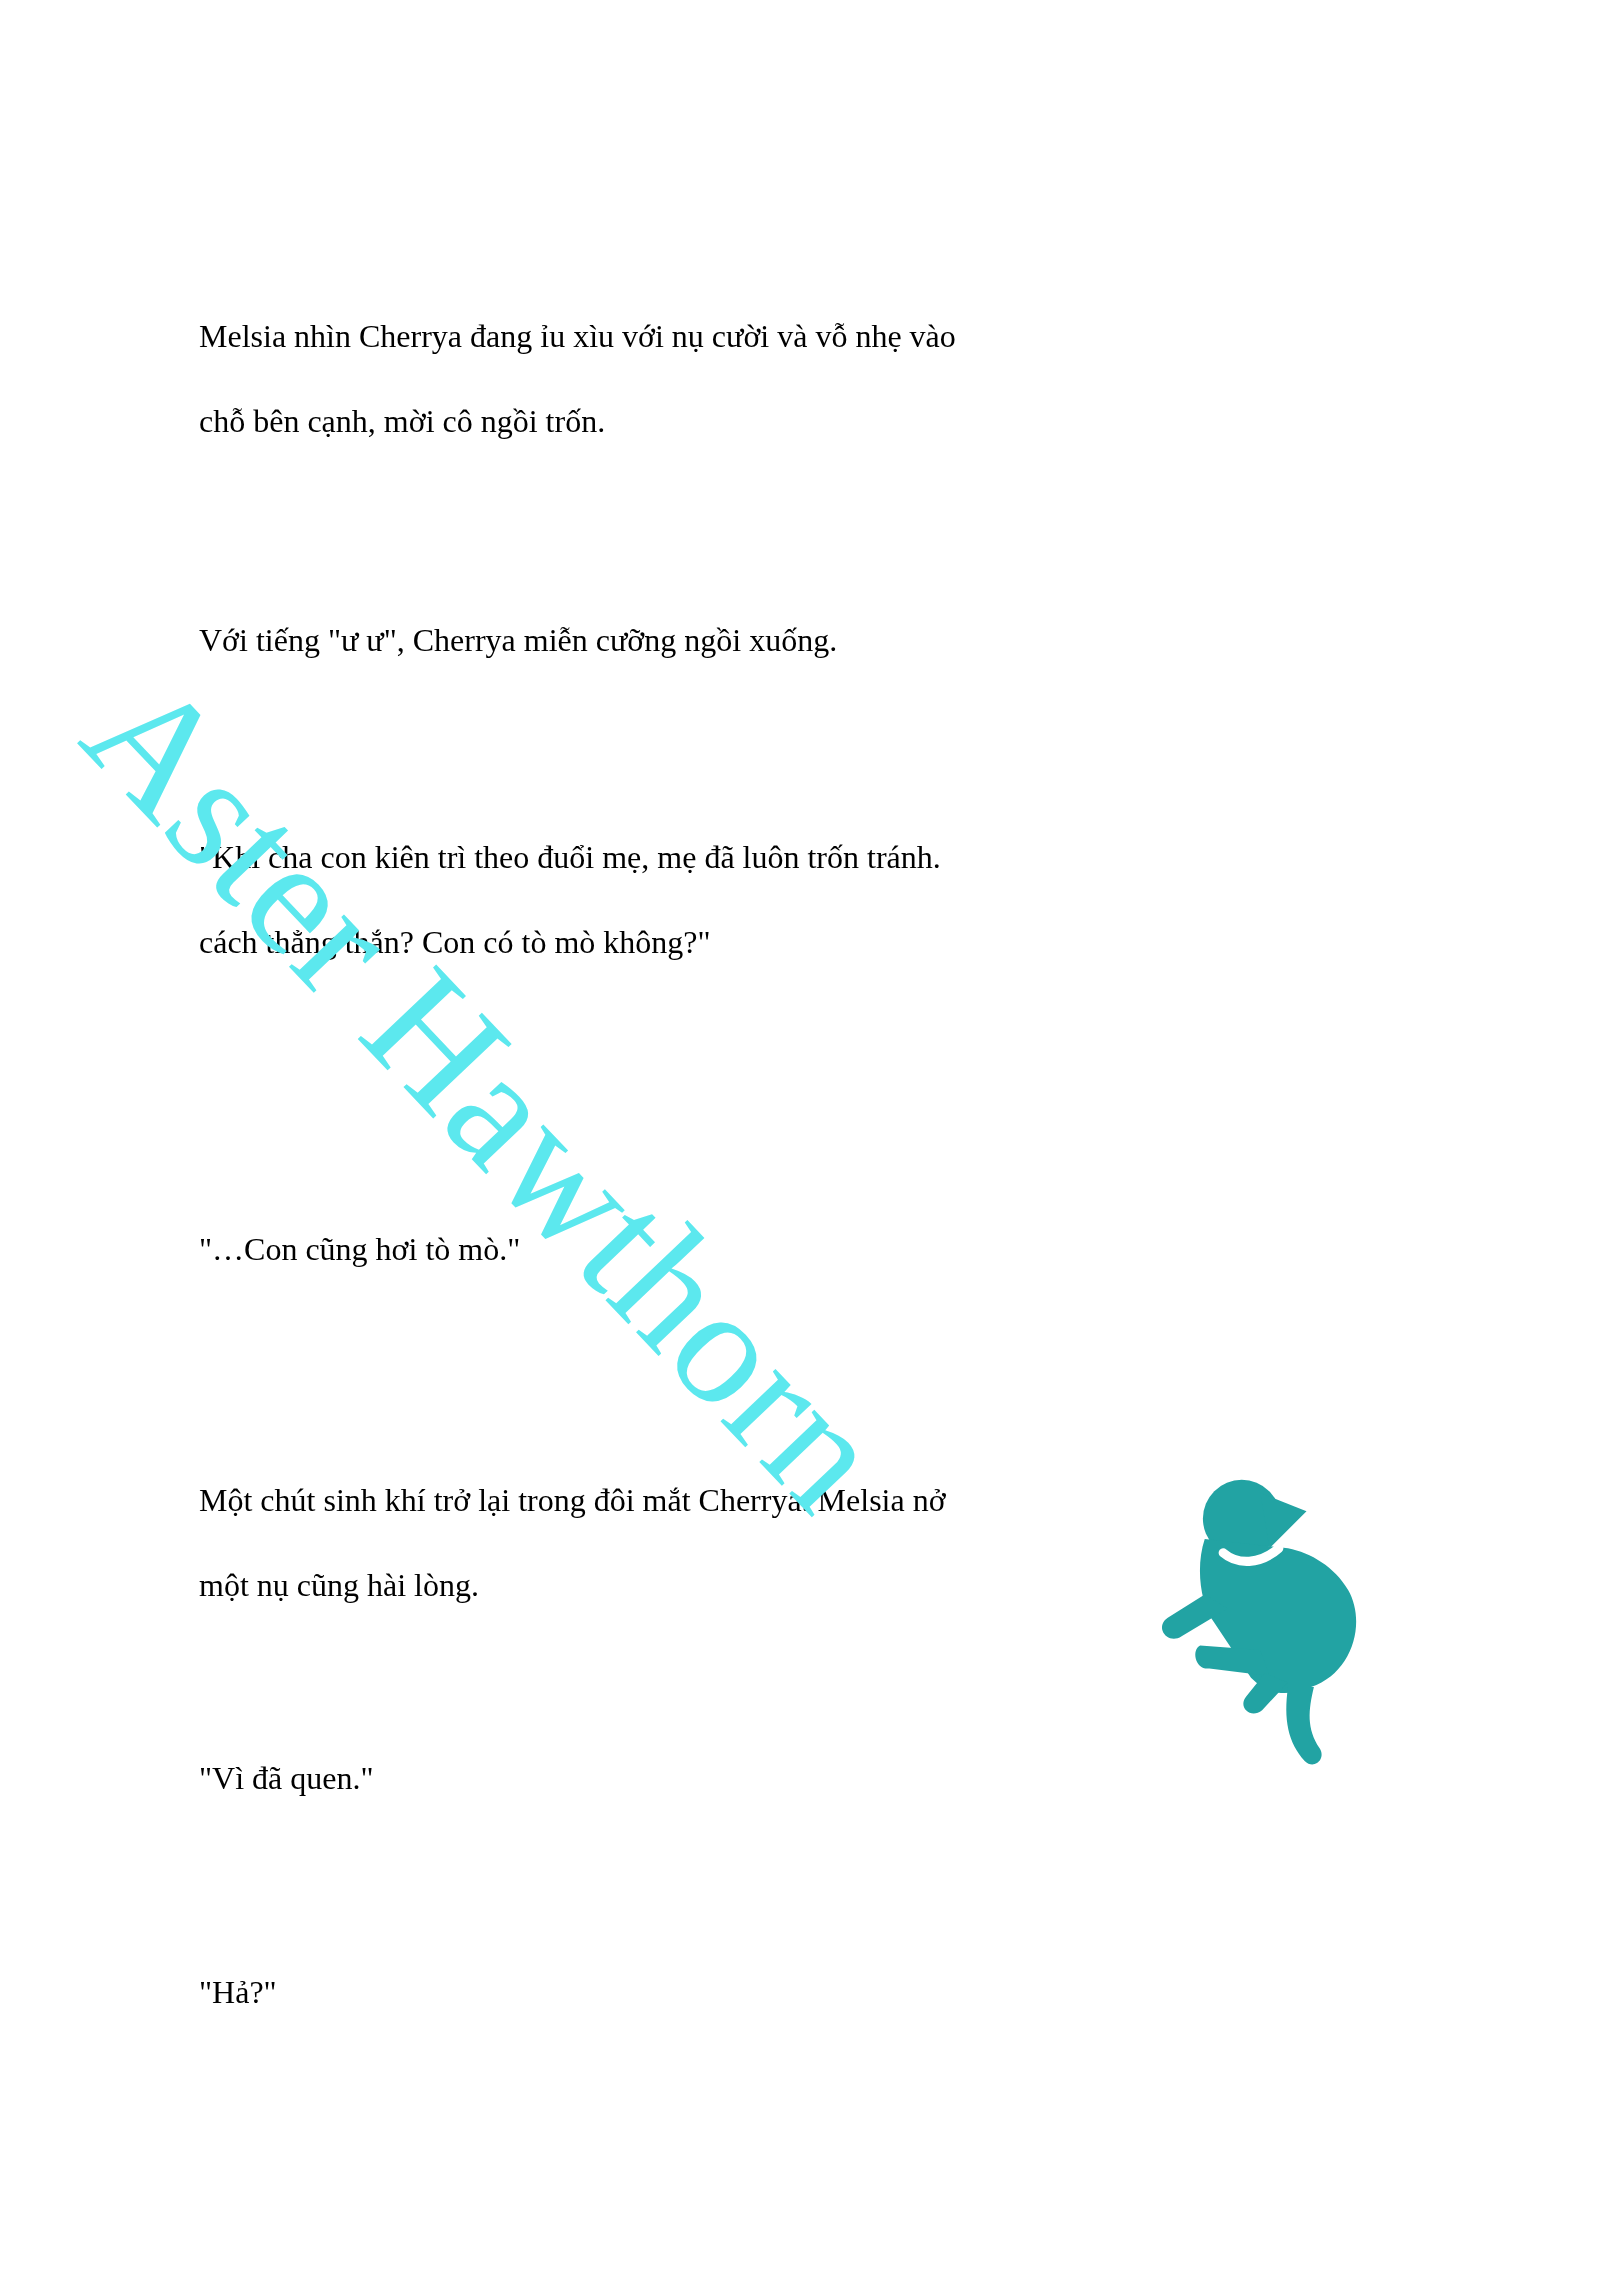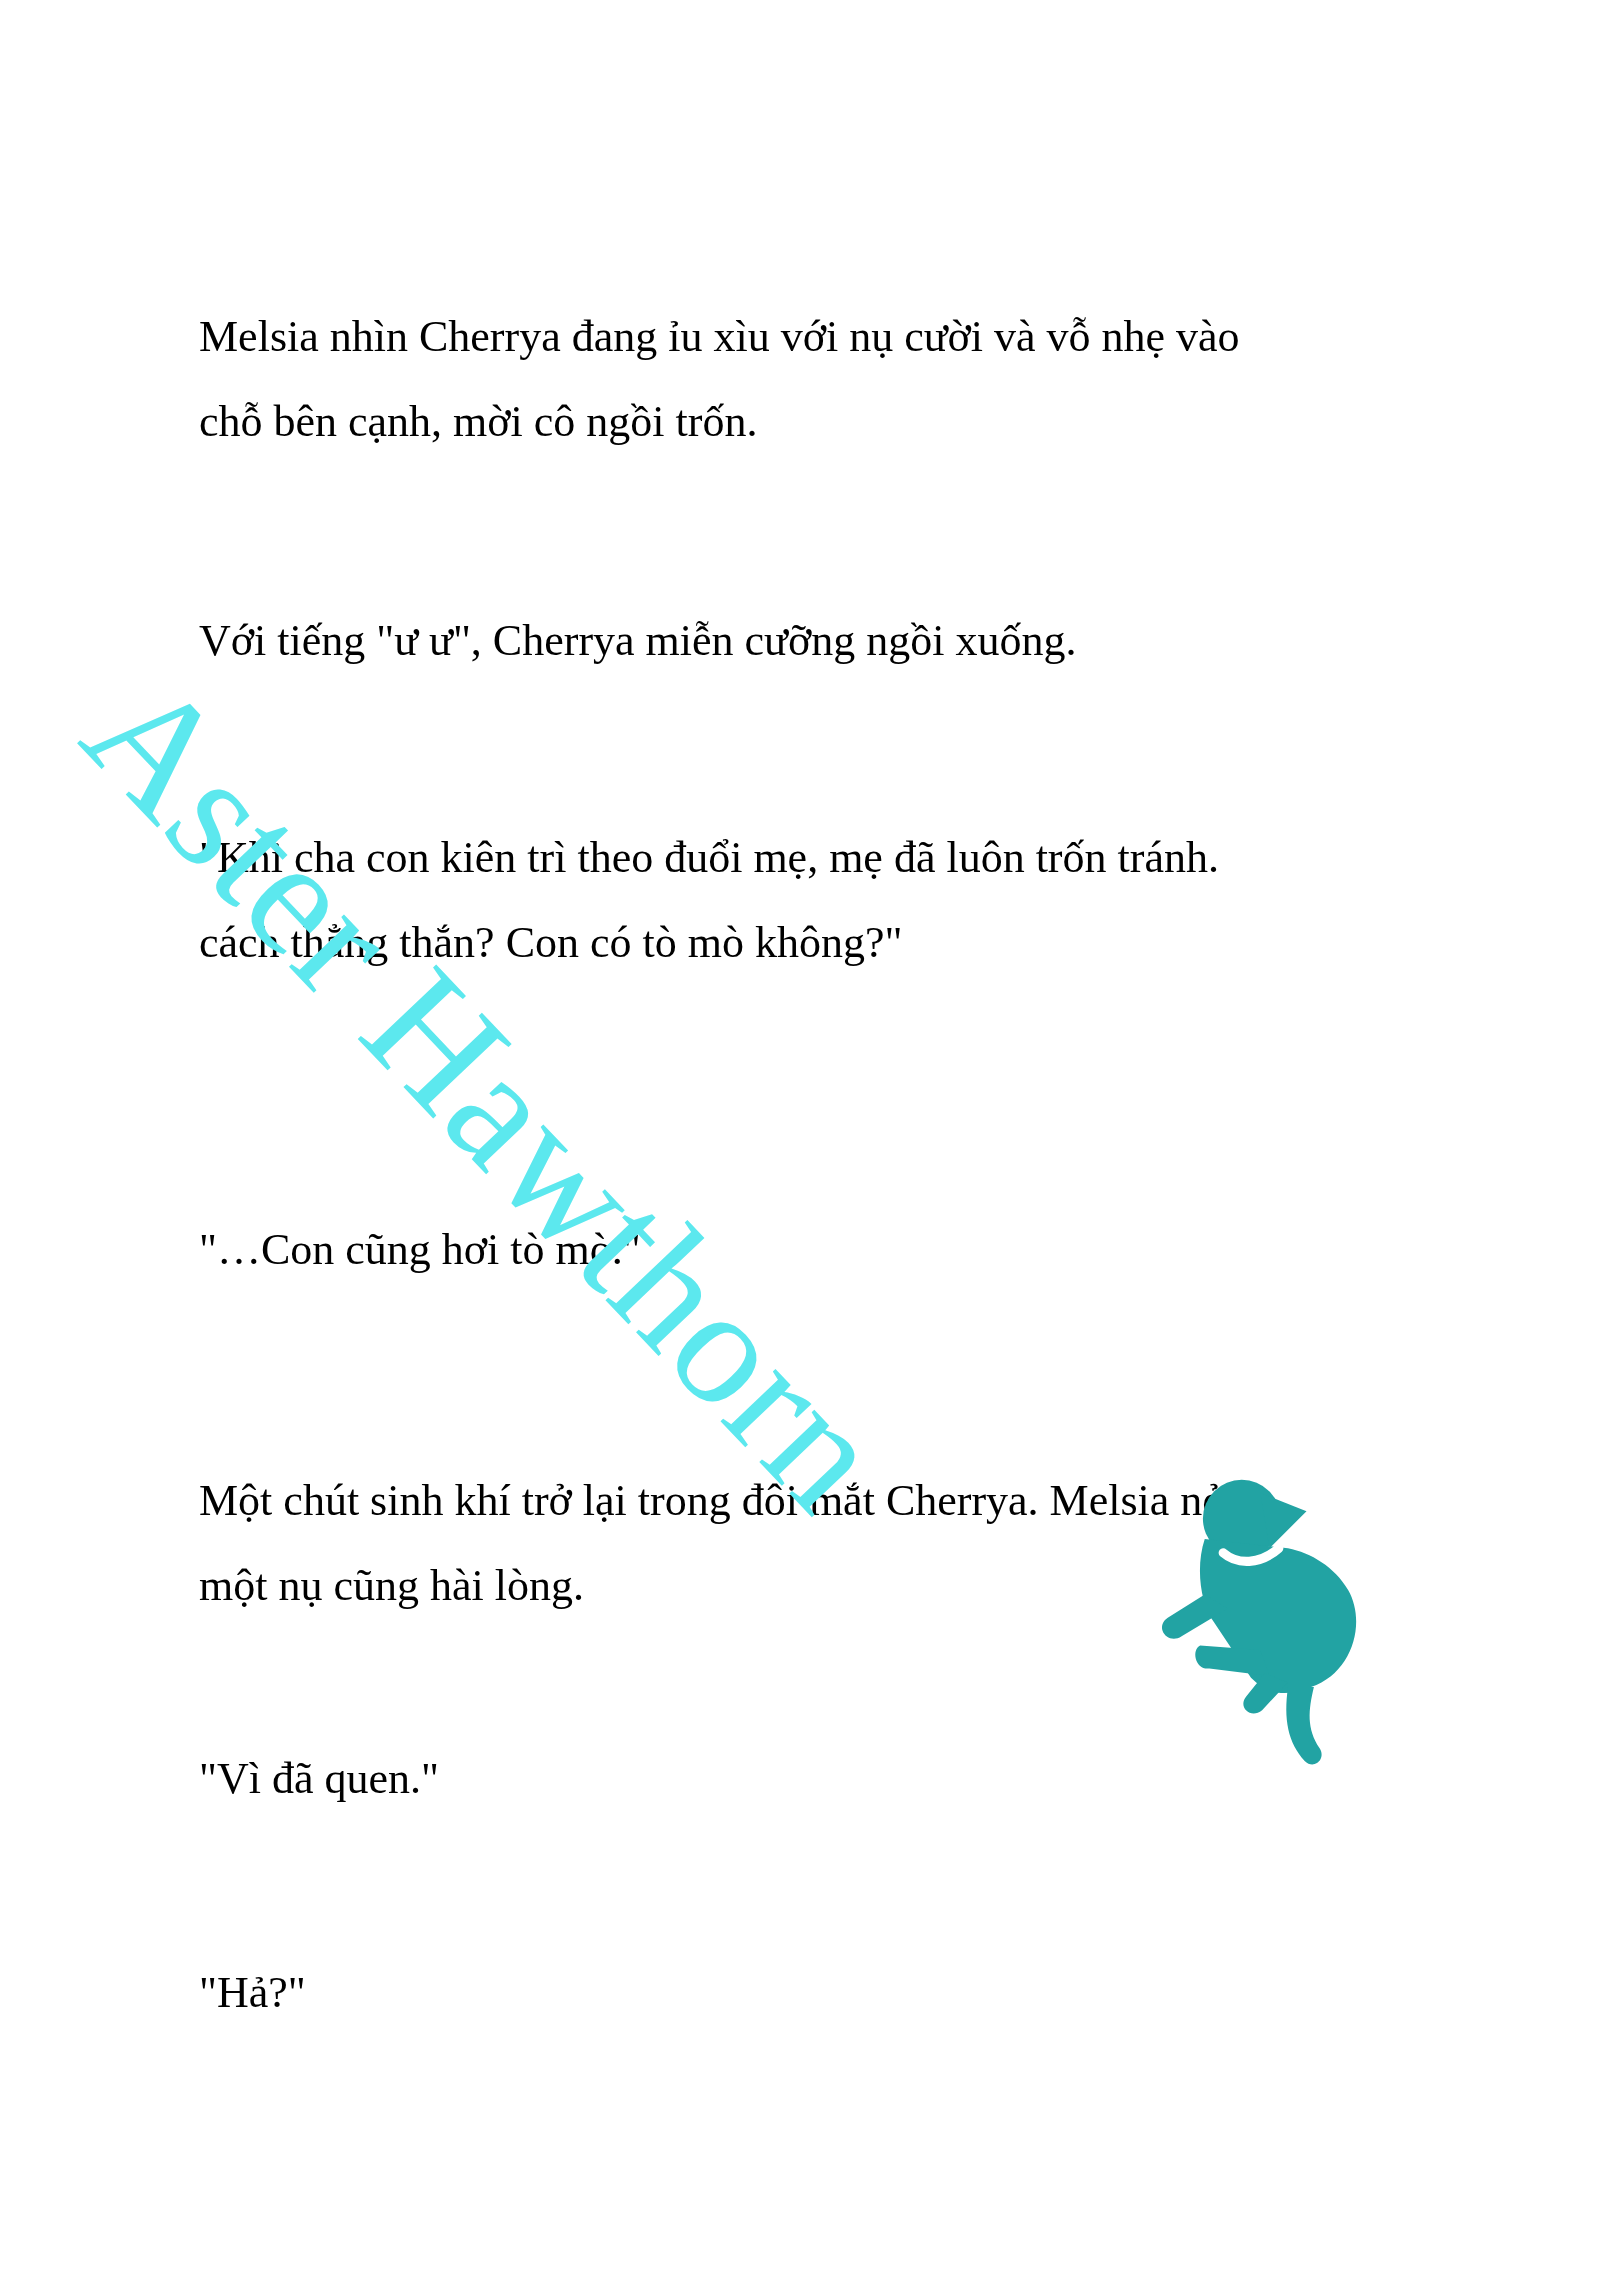--- a/index.html
+++ b/index.html
@@ -19,21 +19,21 @@
       width: 1621px;
       height: 2293px;
       background: #ffffff;
     }
     .para {
       position: absolute;
       left: 199px;
       width: 1235px;
       margin: 0;
       font-family: "Liberation Serif", "DejaVu Serif", serif;
-      font-size: 44px;
+      font-size: 32px;
       line-height: 85px;
       color: #000000;
       white-space: nowrap;
       z-index: 1;
     }
     .line { display: block; }
     .watermark {
       position: absolute;
       left: 176px;
       top: 647px;

